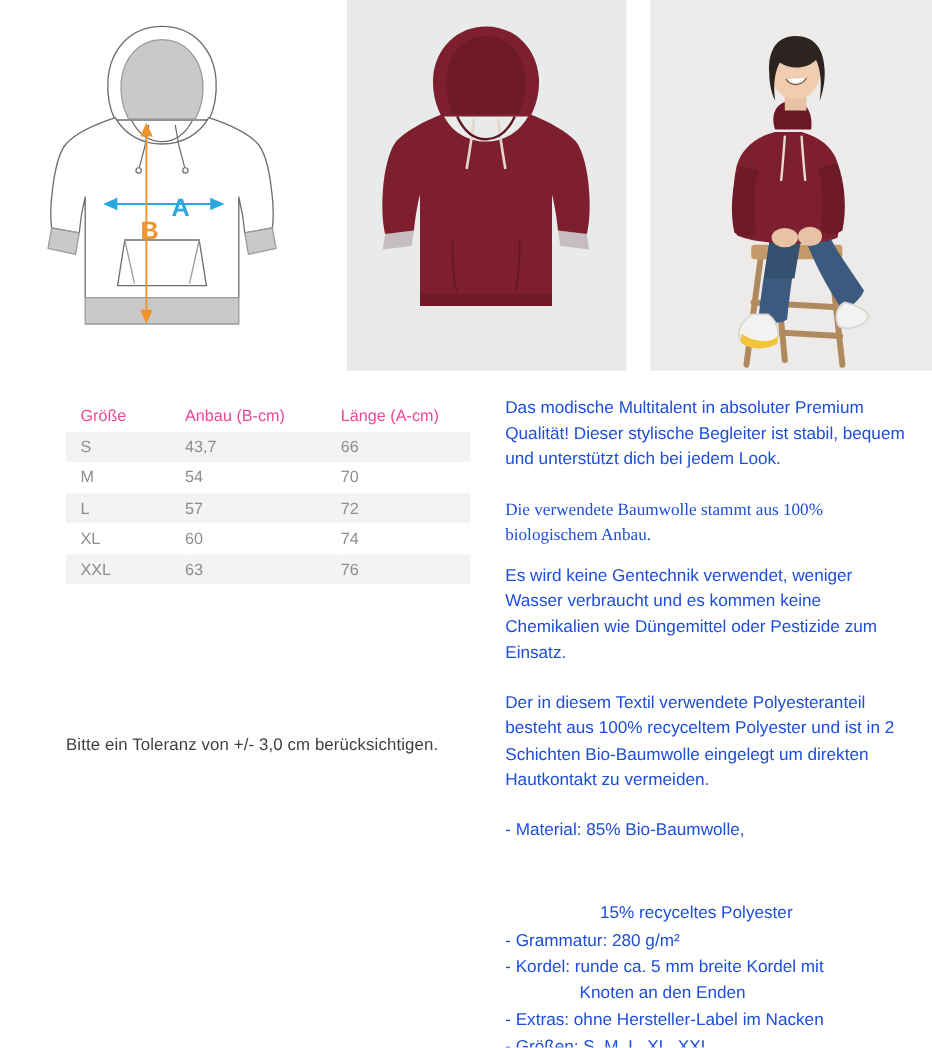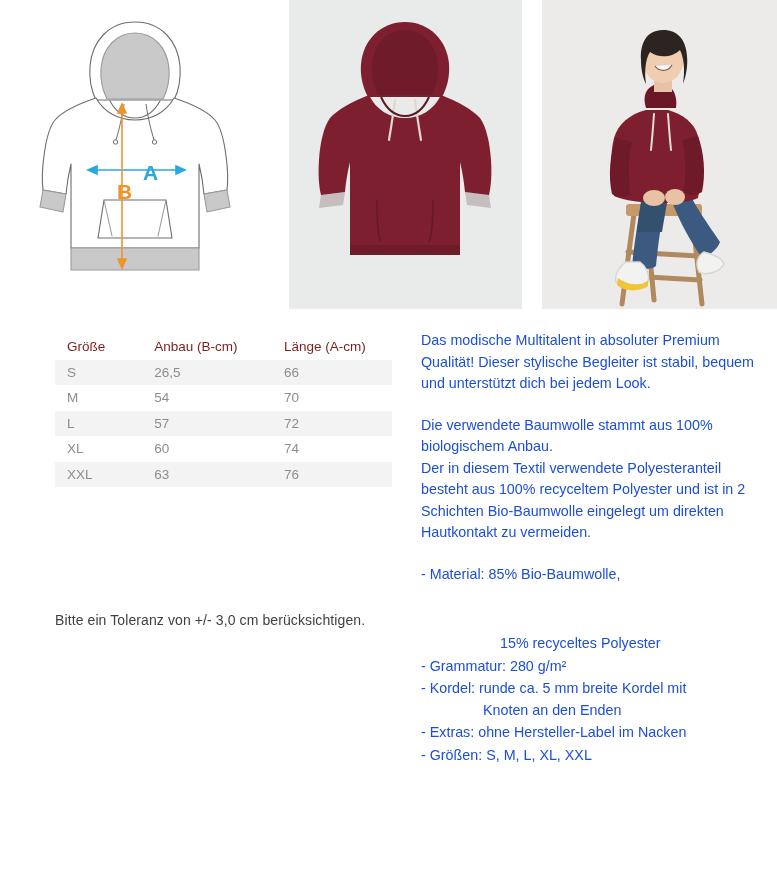--- a/index.html
+++ b/index.html
@@ -69,21 +69,21 @@
   .size-table th,
   .size-table td {
     text-align: left;
     padding: 0;
     height: 25.5px;
     vertical-align: middle;
     font-weight: normal;
     color: #8d8d8d;
   }
   .size-table th {
-    color: #7f1d1d;
+    color: #ec4899;
   }
   .size-table tbody tr.alt {
     background: #f3f3f3;
   }
   .col-size   { width: 90px; padding-left: 12px !important; }
   .col-width  { width: 135px; }
   .col-length { width: 112px; }
 
   .tolerance {
     position: absolute;
@@ -101,21 +101,22 @@
     top: 330px;
     width: 340px;
     font-size: 14.3px;
     line-height: 21.5px;
     color: #1d4ed8;
   }
   .desc p {
     margin: 0 0 20px 0;
   }
   .desc p.tight {
-    margin-bottom: 0;
+    margin-bottom: 12px;
+    font-family: Liberation Serif, serif;
   }
   .spec-list {
     margin: 20px 0 0 0;
     padding: 0;
     list-style: none;
   }
   .spec-list li {
     margin: 0 0 1px 0;
   }
   .spec-indent {
@@ -264,21 +265,21 @@
   <thead>
     <tr>
       <th class="col-size">Größe</th>
       <th class="col-width">Anbau (B-cm)</th>
       <th class="col-length">Länge (A-cm)</th>
     </tr>
   </thead>
   <tbody>
     <tr class="alt">
       <td class="col-size">S</td>
-      <td class="col-width">26,5</td>
+      <td class="col-width">43,7</td>
       <td class="col-length">66</td>
     </tr>
     <tr>
       <td class="col-size">M</td>
       <td class="col-width">54</td>
       <td class="col-length">70</td>
     </tr>
     <tr class="alt">
       <td class="col-size">L</td>
       <td class="col-width">57</td>
@@ -295,20 +296,21 @@
       <td class="col-length">76</td>
     </tr>
   </tbody>
 </table>
 
 <div class="tolerance">Bitte ein Toleranz von +/- 3,0 cm berücksichtigen.</div>
 
 <div class="desc">
   <p>Das modische Multitalent in absoluter Premium Qualität! Dieser stylische Begleiter ist stabil, bequem und unterstützt dich bei jedem Look.</p>
   <p class="tight">Die verwendete Baumwolle stammt aus 100% biologischem Anbau.</p>
+  <p>Es wird keine Gentechnik verwendet, weniger Wasser verbraucht und es kommen keine Chemikalien wie Düngemittel oder Pestizide zum Einsatz.</p>
   <p>Der in diesem Textil verwendete Polyesteranteil besteht aus 100% recyceltem Polyester und ist in 2 Schichten Bio-Baumwolle eingelegt um direkten Hautkontakt zu vermeiden.</p>
 
   <ul class="spec-list">
     <li>
       <span>- Material: 85% Bio-Baumwolle,</span>
       <span class="spec-indent">15% recyceltes Polyester</span>
     </li>
     <li>- Grammatur: 280 g/m²</li>
     <li>
       <span>- Kordel: runde ca. 5 mm breite Kordel mit</span>

